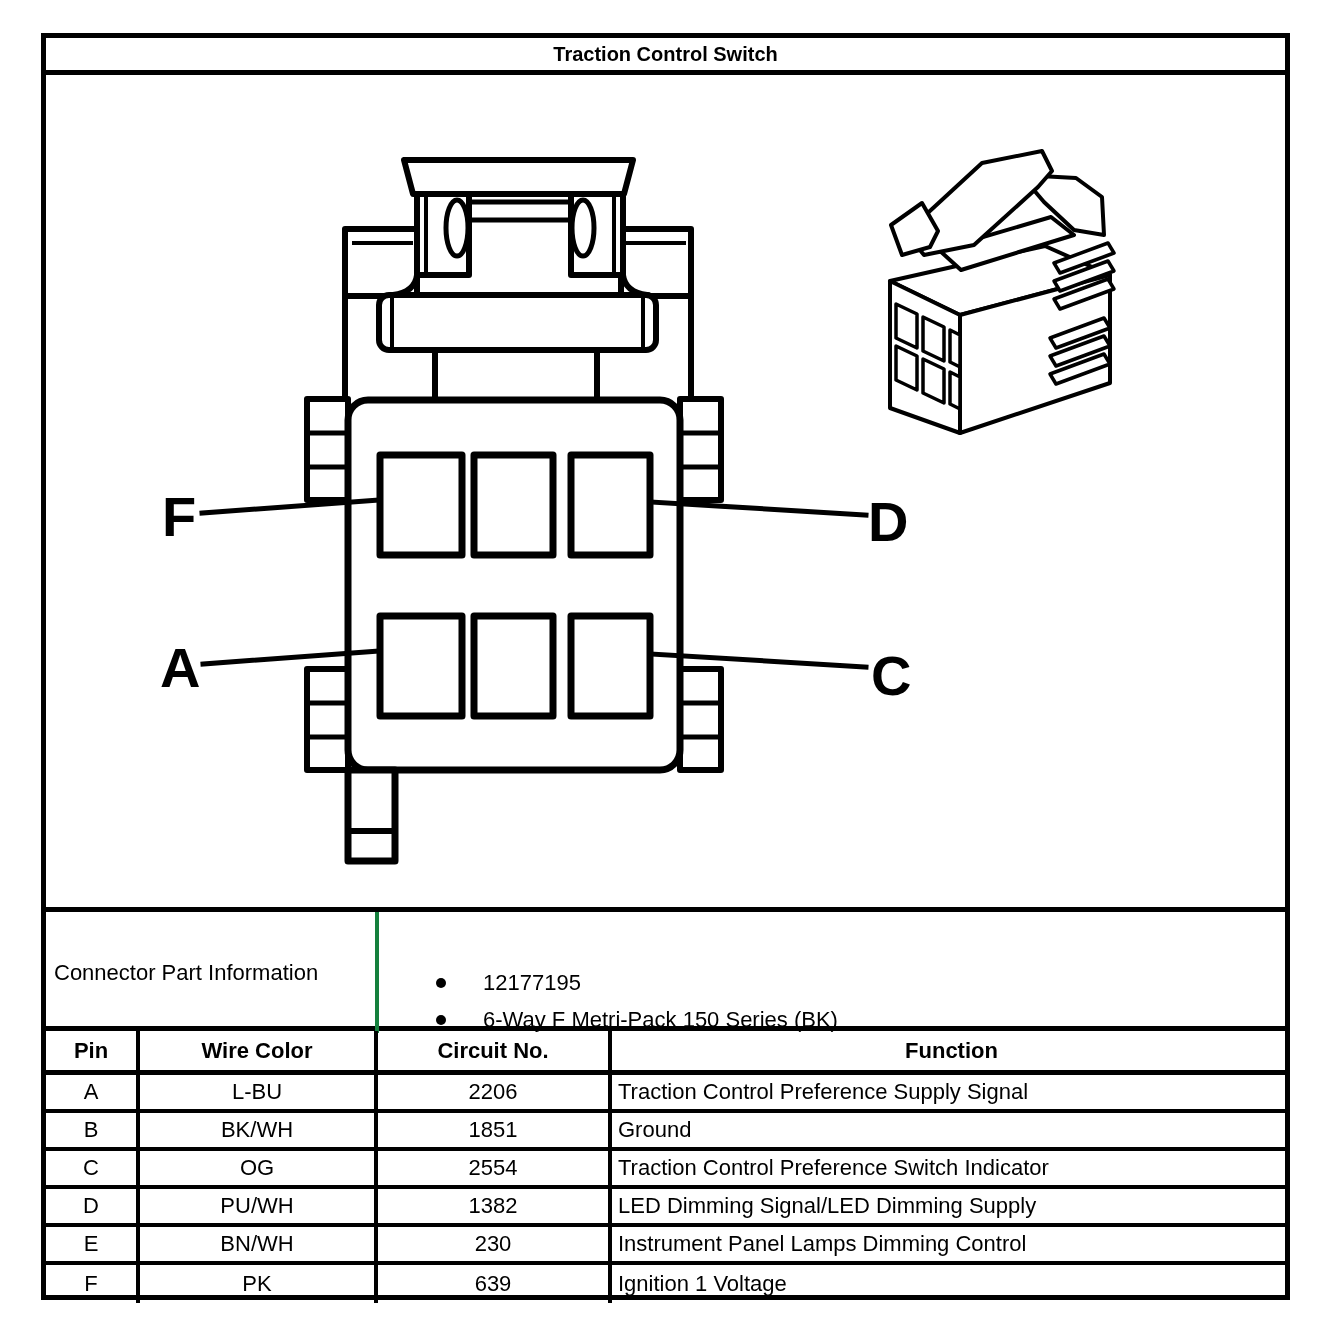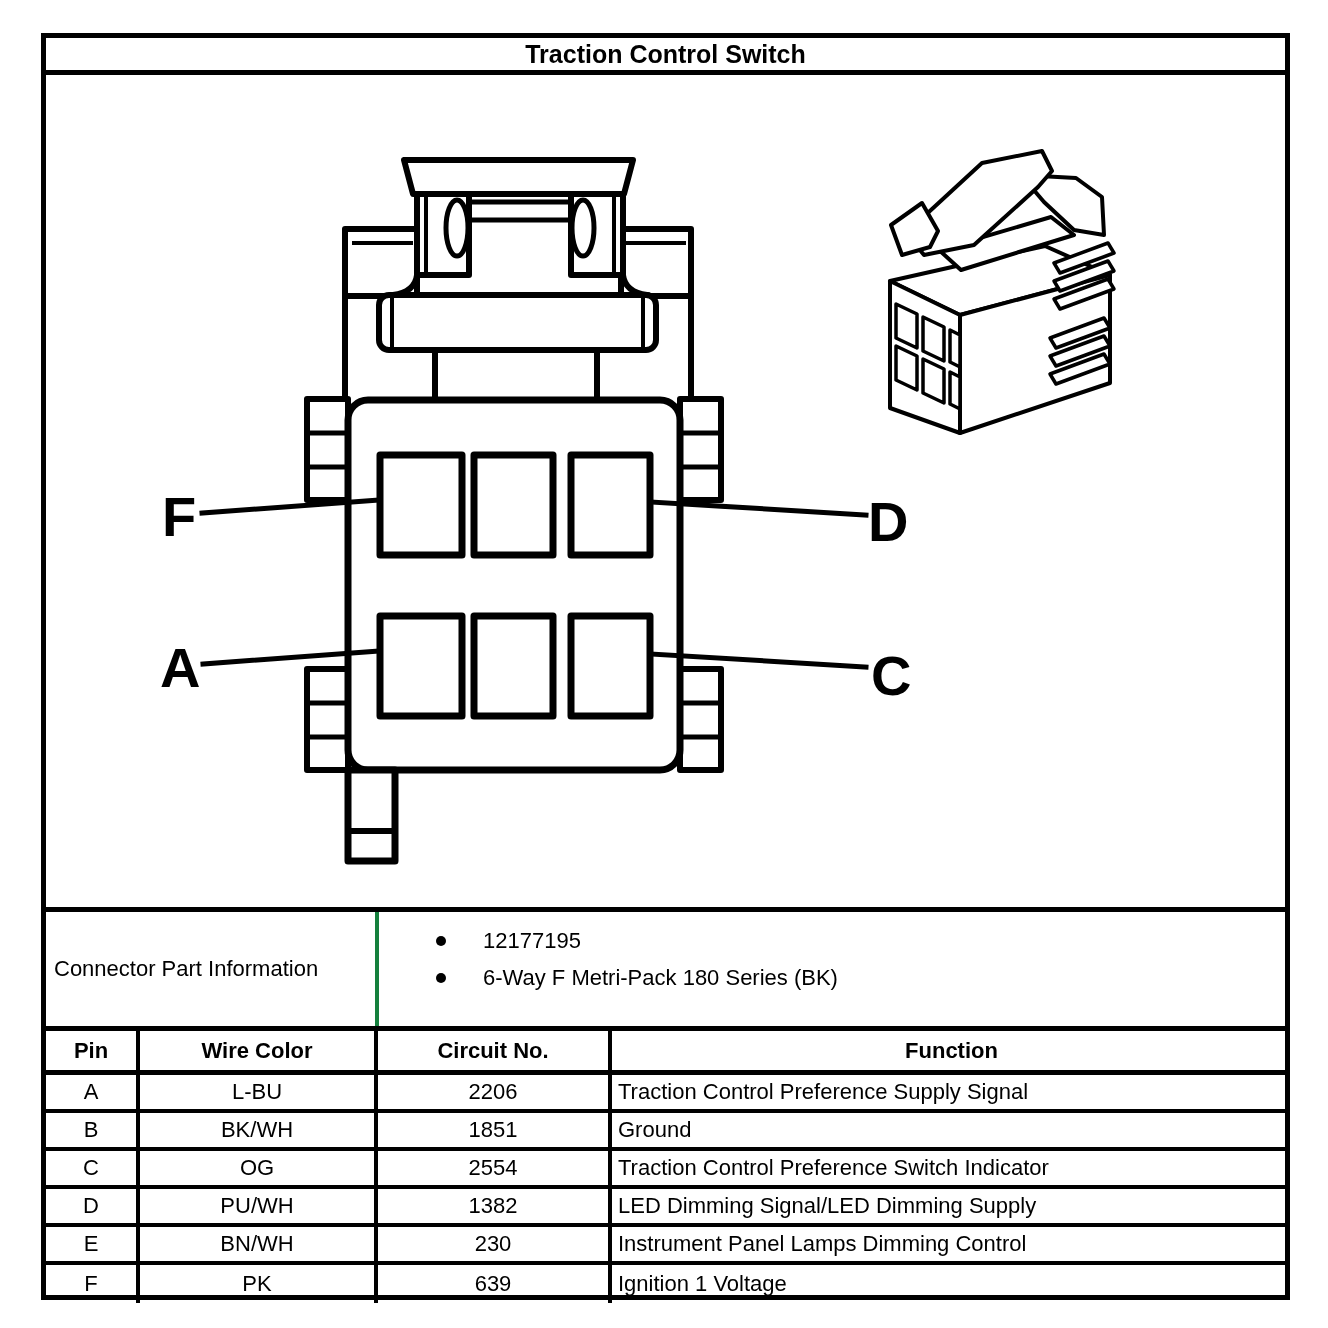--- a/index.html
+++ b/index.html
@@ -4,38 +4,38 @@
 <style>
   html,body { margin:0; padding:0; background:#ffffff; }
   body { width:1328px; height:1328px; position:relative; font-family:"Liberation Sans",sans-serif; color:#000; }
   .frame {
     position:absolute; left:41px; top:33px; width:1249px; height:1267px;
     border:5px solid #000; box-sizing:border-box; background:#fff;
   }
   .title-bar {
     height:37px; border-bottom:5px solid #000; box-sizing:border-box;
     display:flex; align-items:center; justify-content:center;
-    font-size:25px; font-weight:bold;
+    font-size:20px; font-weight:bold;
   }
   .diagram-area {
     height:837px; border-bottom:5px solid #000; box-sizing:border-box; position:relative;
   }
   .diagram-area svg { display:block; }
   svg text.pinletter { font-family:"Liberation Sans",sans-serif; font-weight:bold; font-size:56px; fill:#000; }
 
   .cpi {
     height:119px; border-bottom:5px solid #000; box-sizing:border-box;
     display:grid; grid-template-columns:333px 1fr;
   }
   .cpi-label {
     border-right:4px solid #15803d; box-sizing:border-box;
     display:flex; align-items:center; padding-left:8px;
     font-size:22px; font-weight:normal;
   }
-  .cpi-items { padding:16px 0 0 57px; display:flex; flex-direction:column; gap:11px; font-size:22px; }
+  .cpi-items { padding:16px 0 0 57px; display:flex; flex-direction:column; gap:11px; font-size:22px;margin-top:42px; }
   .bullet-item { display:flex; align-items:center; }
   .dot { width:10px; height:10px; border-radius:50%; background:#000; margin-right:37px; flex:0 0 auto; }
 
   .pin-table { display:grid; grid-template-columns:94px 238px 234px 1fr; }
   .cell {
     box-sizing:border-box; font-size:22px;
     display:flex; align-items:center; justify-content:center;
     height:38px; border-bottom:4px solid #000; border-right:4px solid #000;
     overflow:hidden; white-space:nowrap;
   }
@@ -170,21 +170,21 @@
     <div class="cpi-label">
       <span>Connector Part Information</span>
     </div>
     <div class="cpi-items">
       <div class="bullet-item">
         <span class="dot"></span>
         <span>12177195</span>
       </div>
       <div class="bullet-item">
         <span class="dot"></span>
-        <span>6-Way F Metri-Pack 180 Series (BK)</span>
+        <span>6-Way F Metri-Pack 150 Series (BK)</span>
       </div>
     </div>
   </div>
 
   <div class="pin-table">
     <div class="cell hd">Pin</div>
     <div class="cell hd">Wire Color</div>
     <div class="cell hd">Circuit No.</div>
     <div class="cell hd fn" style="justify-content:center">Function</div>
 

